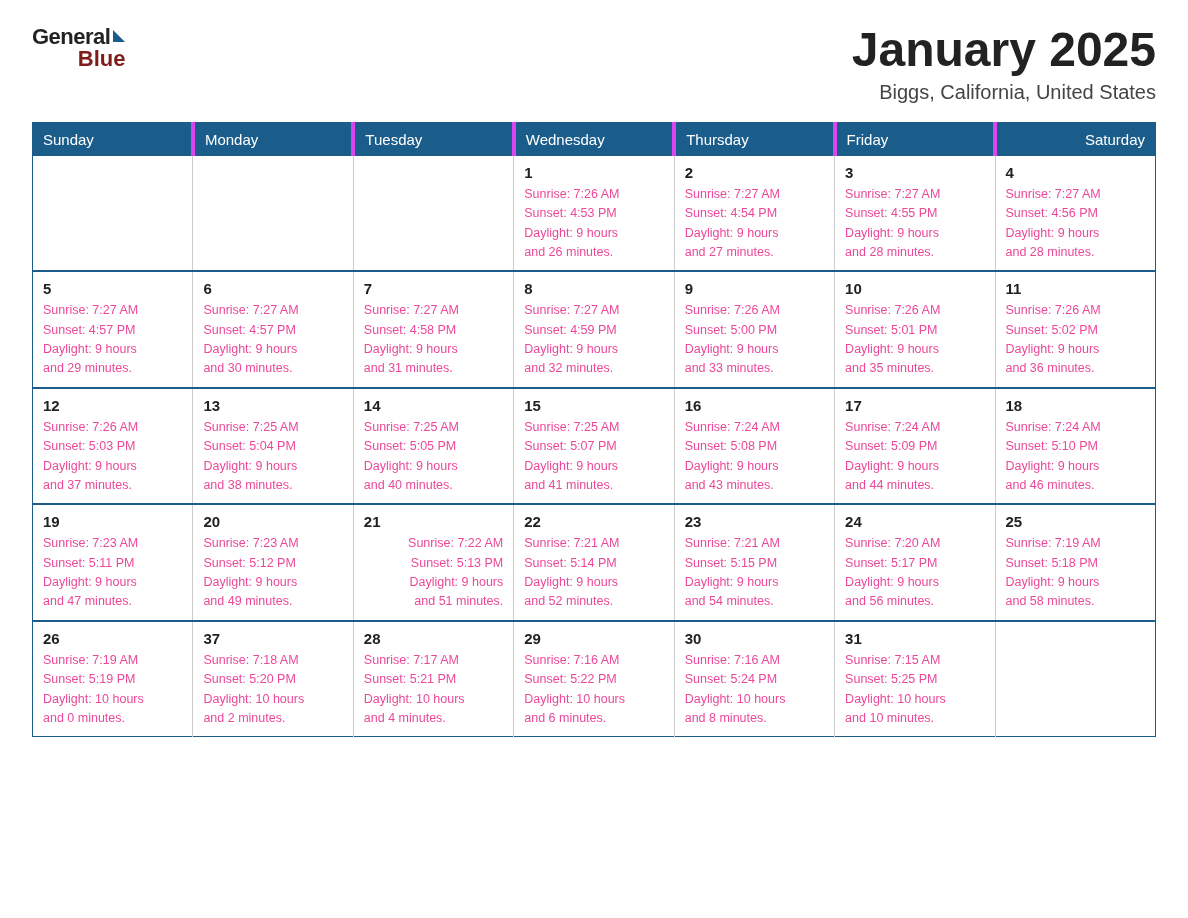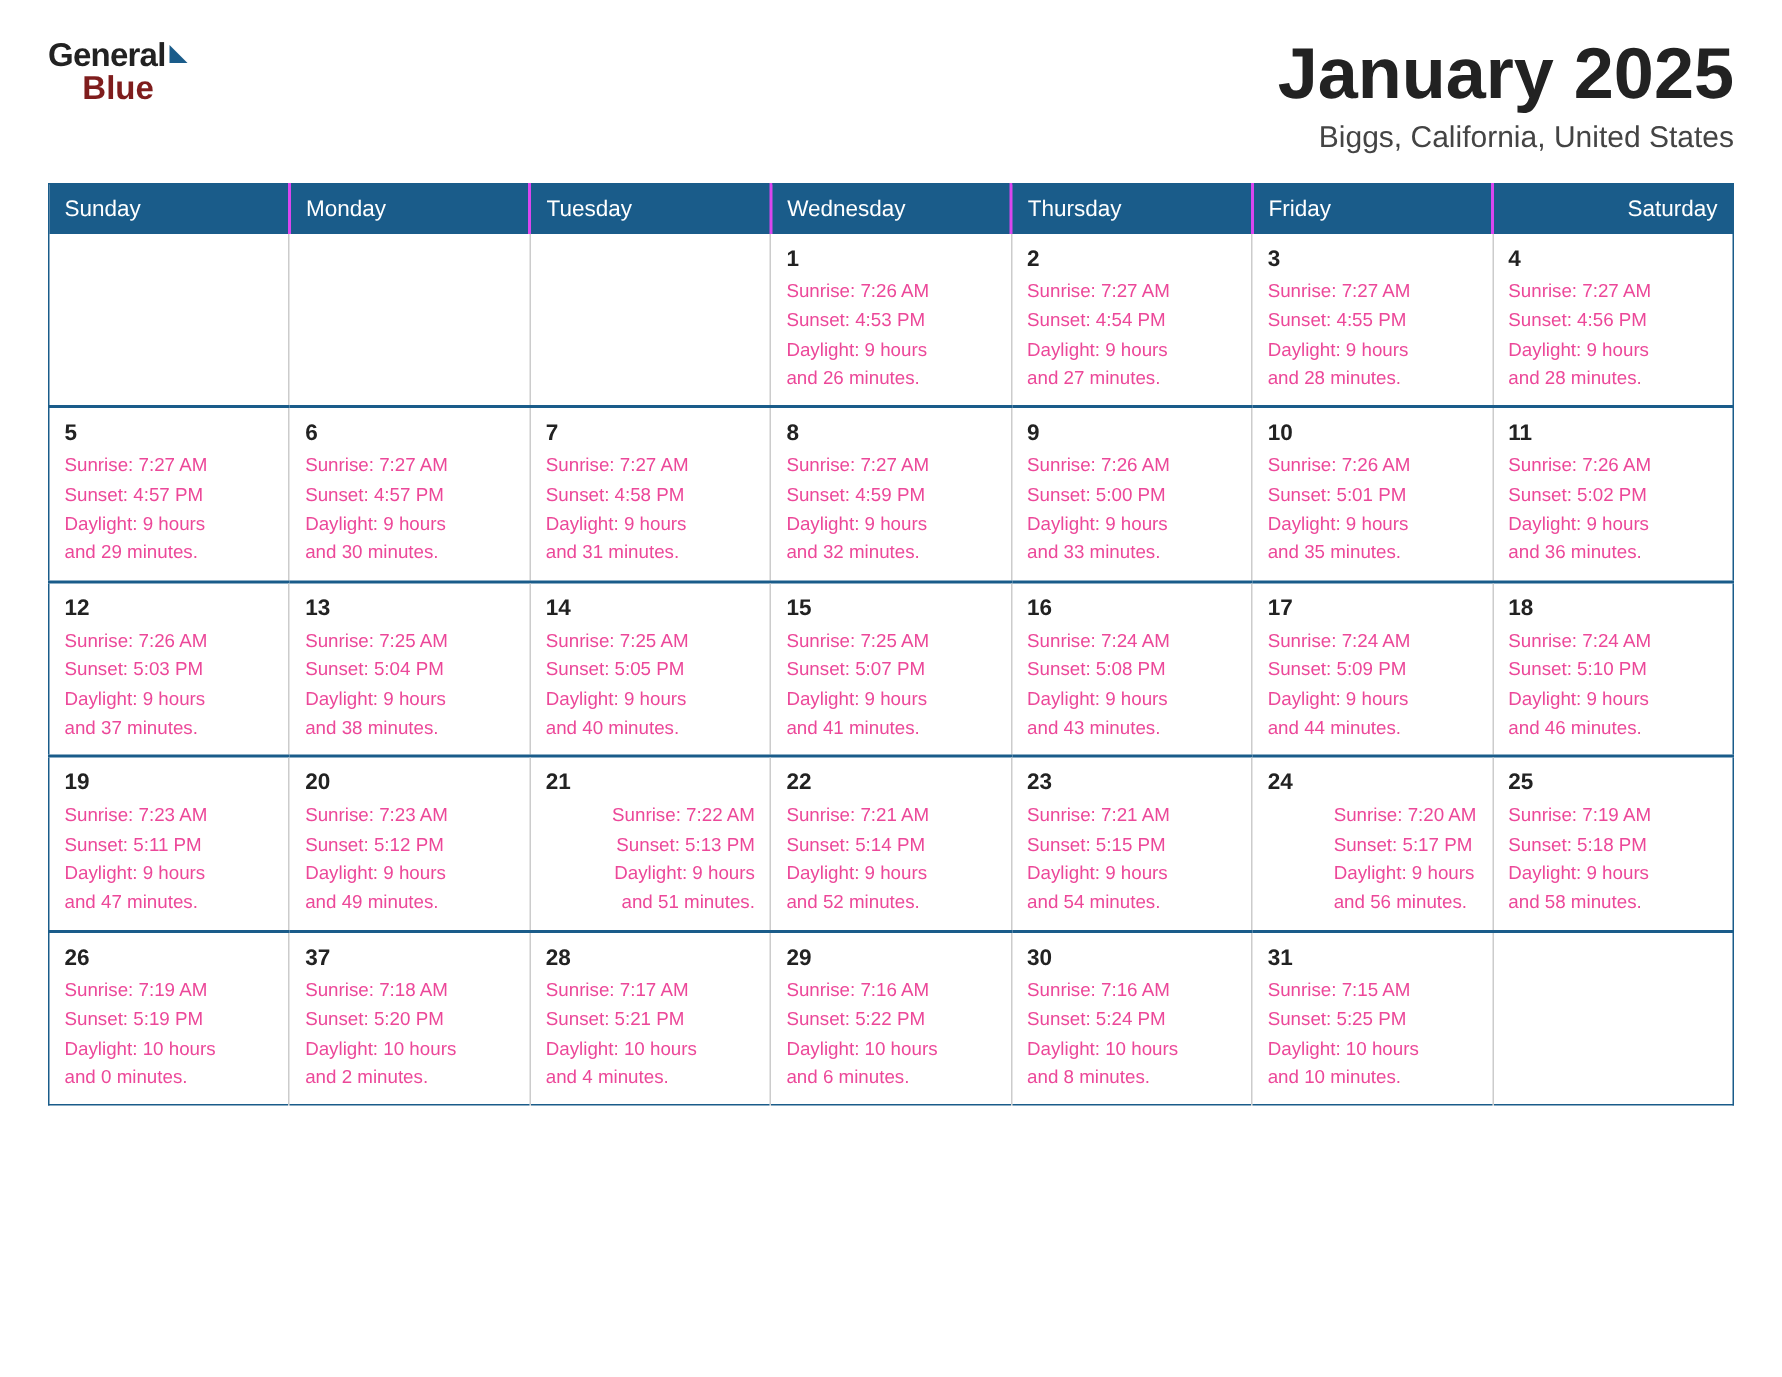--- a/index.html
+++ b/index.html
@@ -12,21 +12,21 @@
     }
     .header {
       display: flex;
       justify-content: space-between;
       align-items: flex-start;
       margin-bottom: 18px;
     }
     .logo {
       display: flex;
       flex-direction: column;
-      align-items: center;
+      align-items: flex-end;
     }
     .logo-top {
       display: flex;
       align-items: center;
     }
     .logo-general {
       font-size: 22px;
       font-weight: bold;
       color: #222;
       letter-spacing: -0.5px;
@@ -65,21 +65,21 @@
       border-collapse: collapse;
       border: 1.5px solid #1a5c8a;
     }
     .calendar thead tr th {
       background-color: #1a5c8a;
       color: #fff;
       font-size: 15px;
       font-weight: normal;
       padding: 8px 10px;
       text-align: left;
-      border-right: 2px solid #d946ef;
+      border-right: 4px solid #d946ef;
     }
     .calendar thead tr th:last-child {
       border-right: none;
       text-align: right;
     }
     .calendar tbody tr td {
       vertical-align: top;
       padding: 8px 10px;
       border-right: 1px solid #ccc;
       border-bottom: 2px solid #1a5c8a;
@@ -306,21 +306,21 @@
         </td>
         <td>
           <span class="day-num">23</span>
           <div class="day-info" style="white-space: pre-line;">Sunrise: 7:21 AM
 Sunset: 5:15 PM
 Daylight: 9 hours
 and 54 minutes.</div>
         </td>
         <td>
           <span class="day-num">24</span>
-          <div class="day-info" style="white-space: pre-line; margin-left: 44px;">Sunrise: 7:20 AM
+          <div class="day-info" style="white-space: pre-line;">Sunrise: 7:20 AM
 Sunset: 5:17 PM
 Daylight: 9 hours
 and 56 minutes.</div>
         </td>
         <td>
           <span class="day-num">25</span>
           <div class="day-info" style="white-space: pre-line;">Sunrise: 7:19 AM
 Sunset: 5:18 PM
 Daylight: 9 hours
 and 58 minutes.</div>

